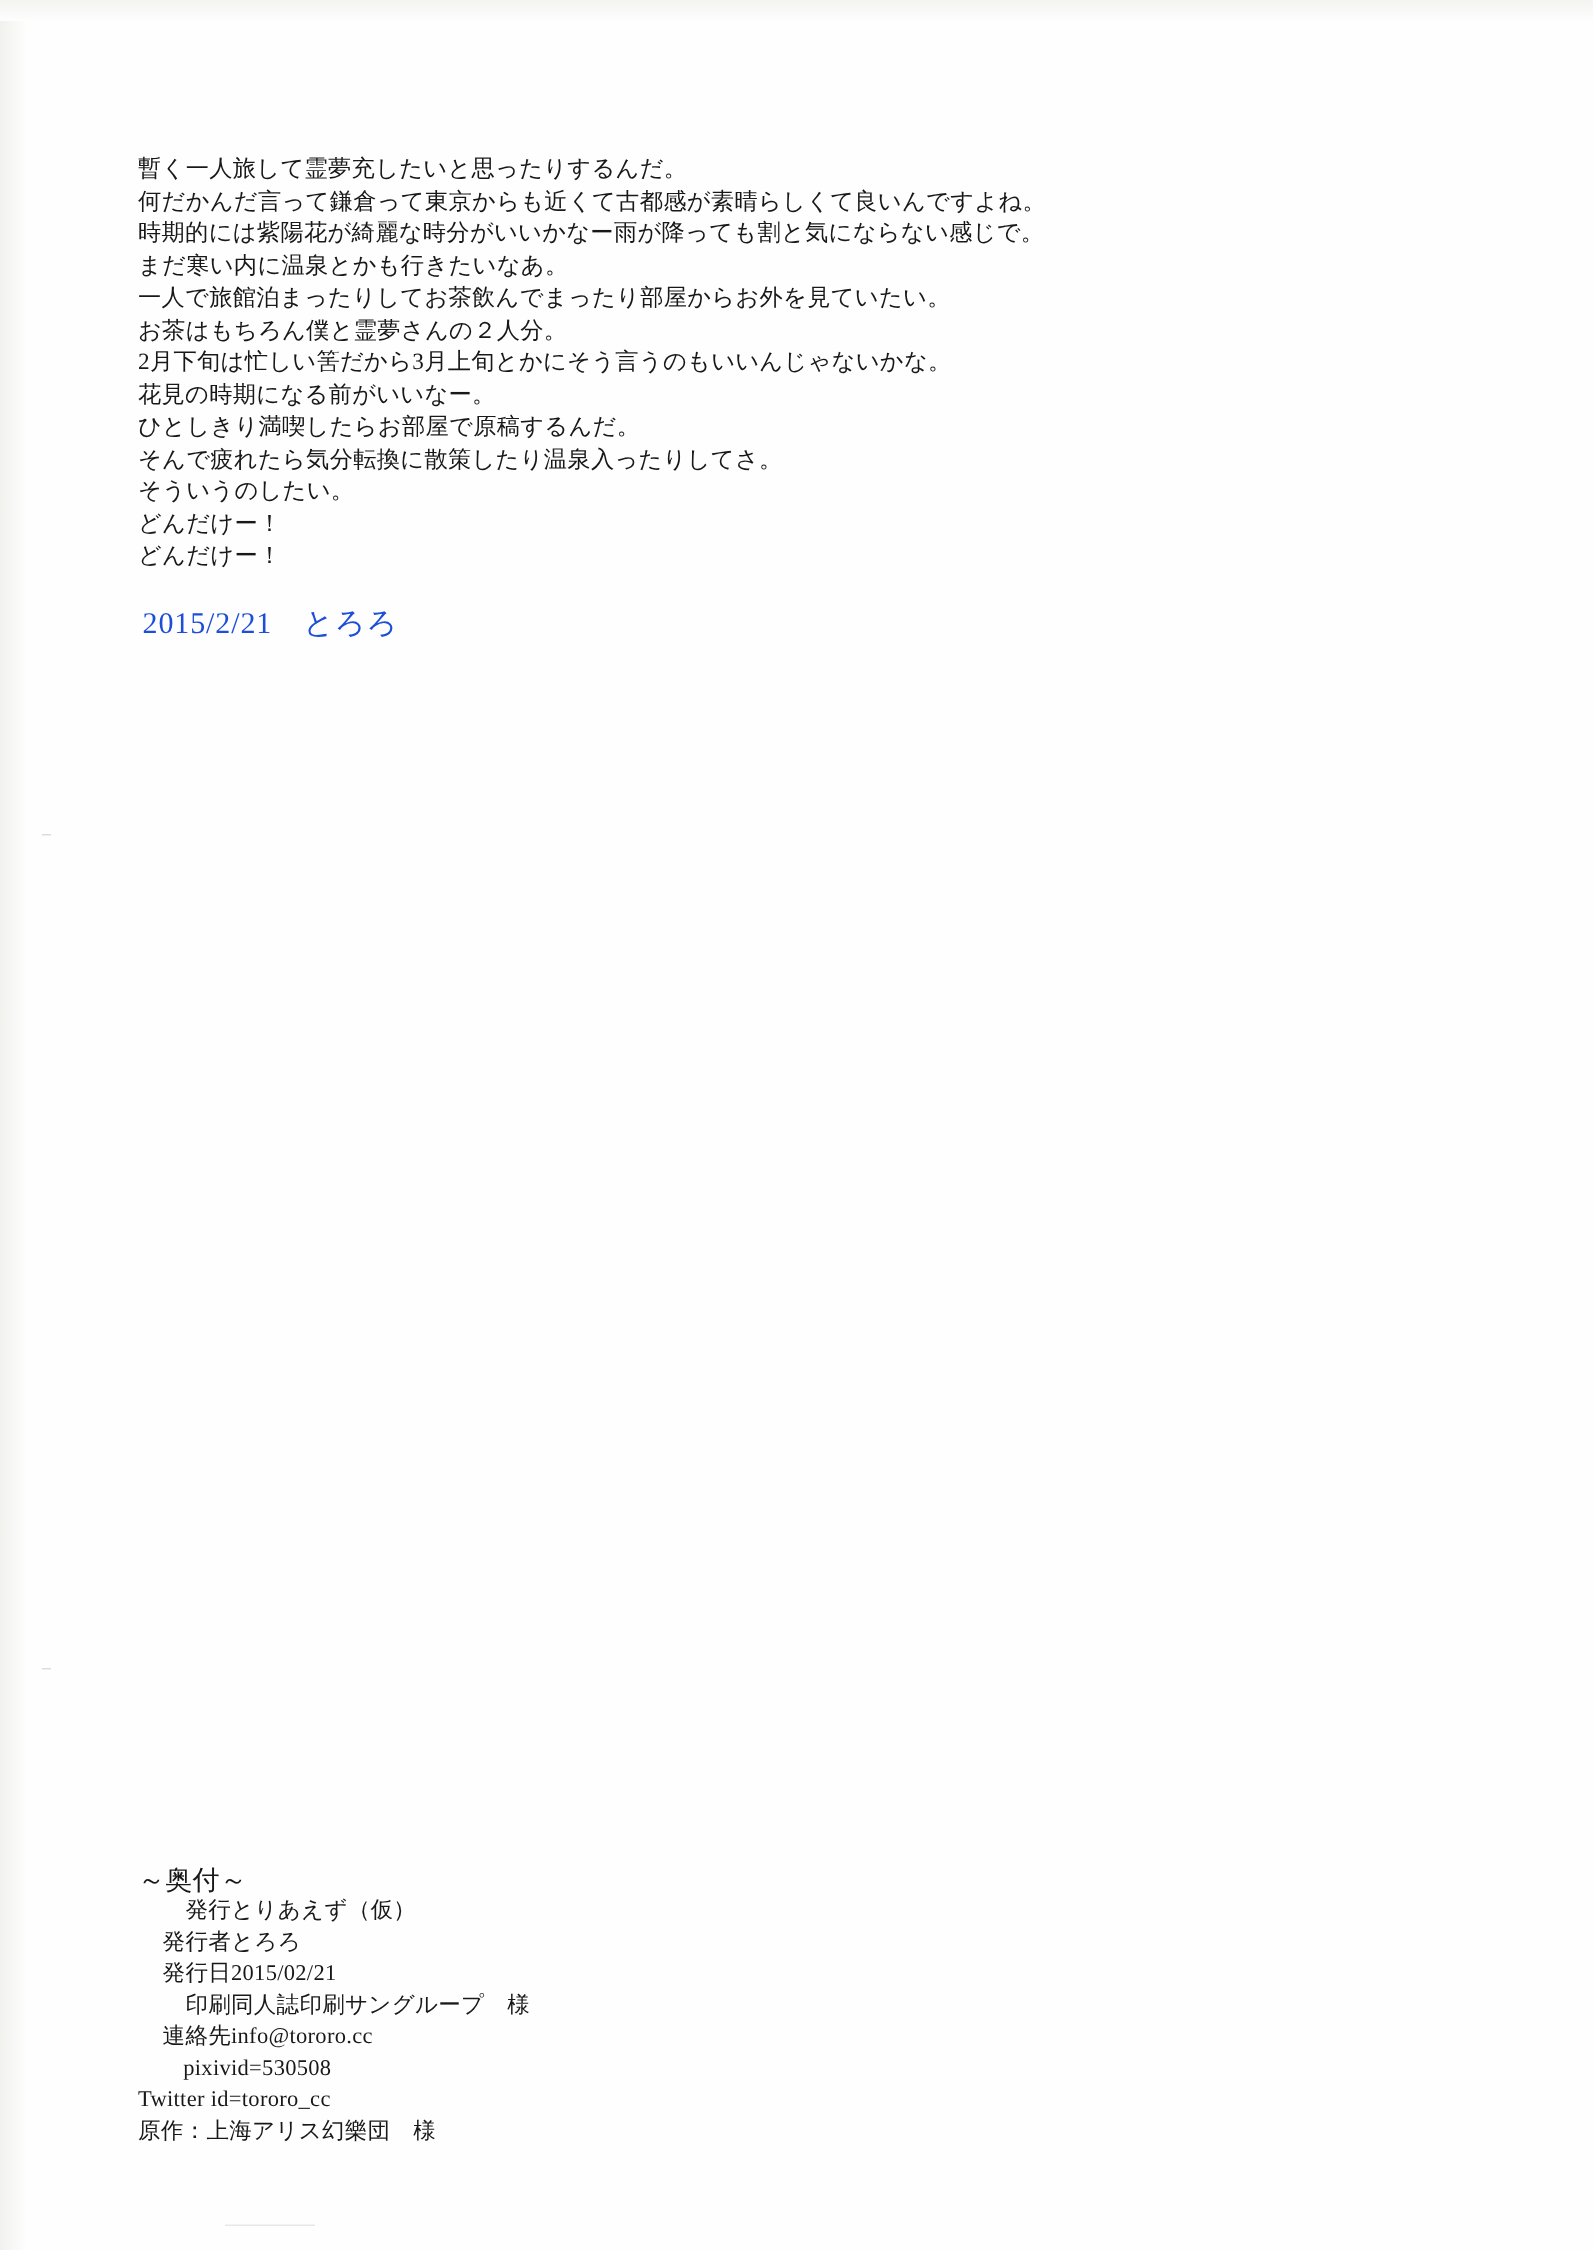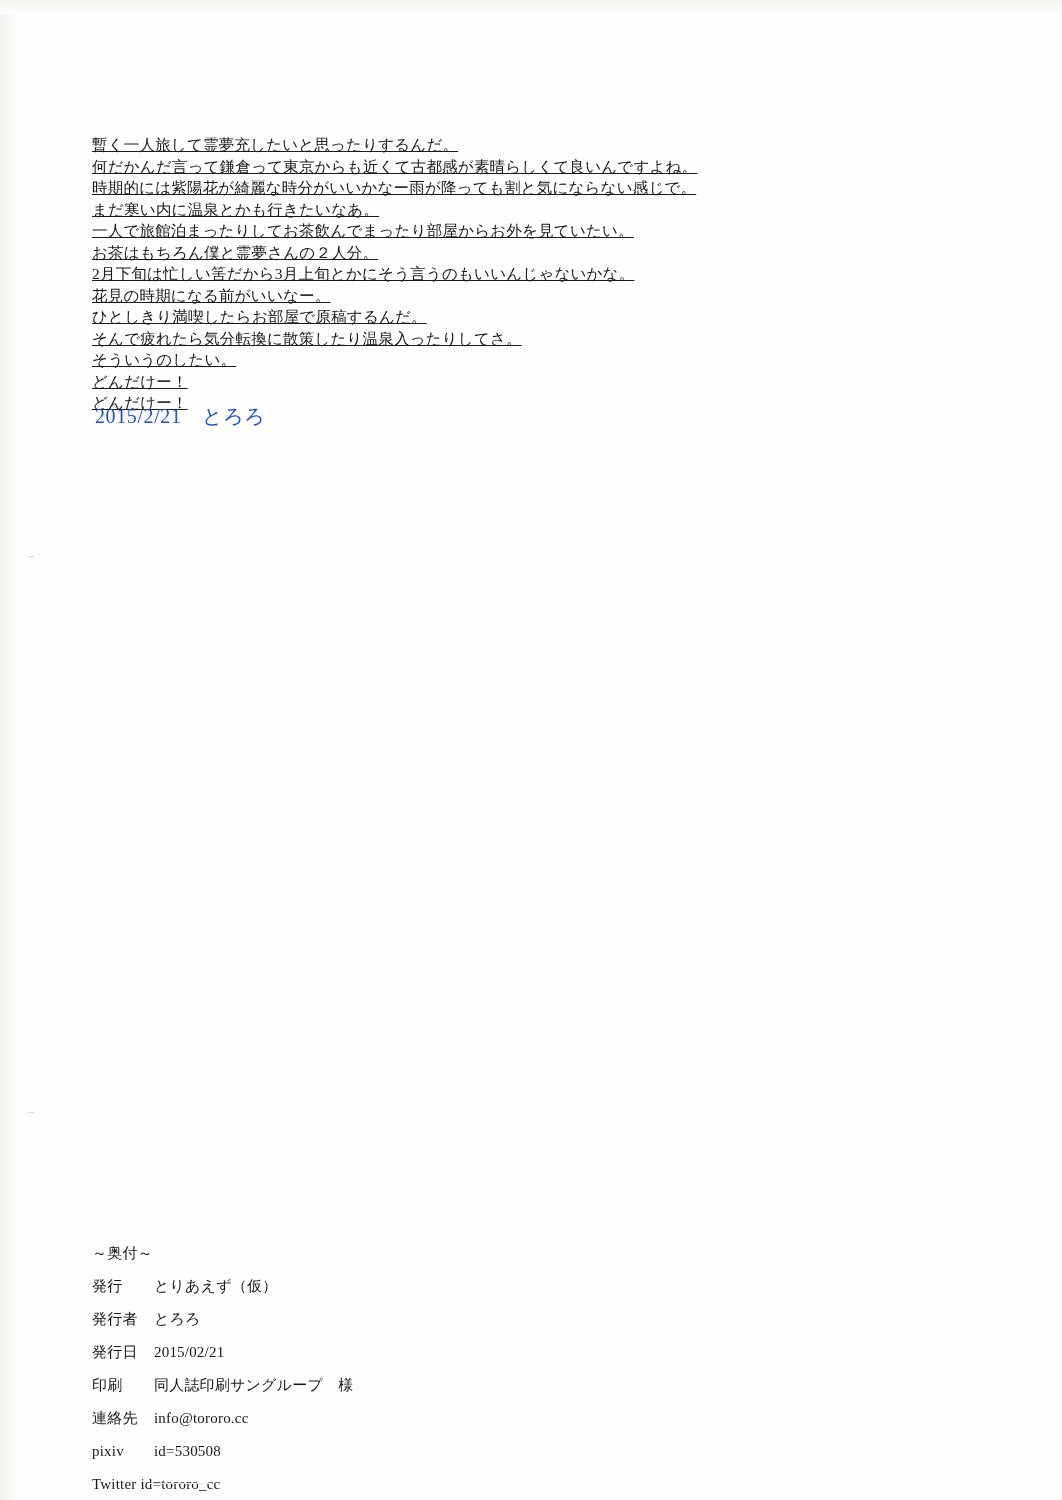--- a/index.html
+++ b/index.html
@@ -32,23 +32,22 @@
     position: absolute;
     left: 0; right: 0; top: 0;
     height: 14px;
     background: linear-gradient(to bottom, #f3f3f0, #fefefe);
     pointer-events: none;
   }
 
   .afterword {
     position: absolute;
     left: 92px;
-    top: 134px;
+    top: 102px;
     width: 720px;
-    text-decoration: underline;
   }
   .afterword p {
     margin: 0;
     font-size: 15.5px;
     line-height: 21.5px;
     letter-spacing: 0.2px;
     white-space: nowrap;
     color: #181818;
   }
   .sig {
@@ -70,30 +69,30 @@
   .colophon .row {
     font-size: 15px;
     line-height: 21px;
     letter-spacing: 0.2px;
     white-space: nowrap;
     color: #181818;
   }
   .colophon .row .lbl {
     display: inline-block;
     min-width: 62px;
+    text-align: right;
   }
   .colophon .row .val {
     display: inline-block;
-    margin-top: 12px;
   }
   .colophon .indent {
     padding-left: 62px;
   }
   .colophon .heading {
-    font-size: 15px;
+    font-size: 18px;
     line-height: 21px;
     letter-spacing: 0.2px;
     color: #181818;
   }
   .tiny-mark {
     position: absolute;
     left: 150px;
     top: 1483px;
     width: 60px;
     height: 1px;

